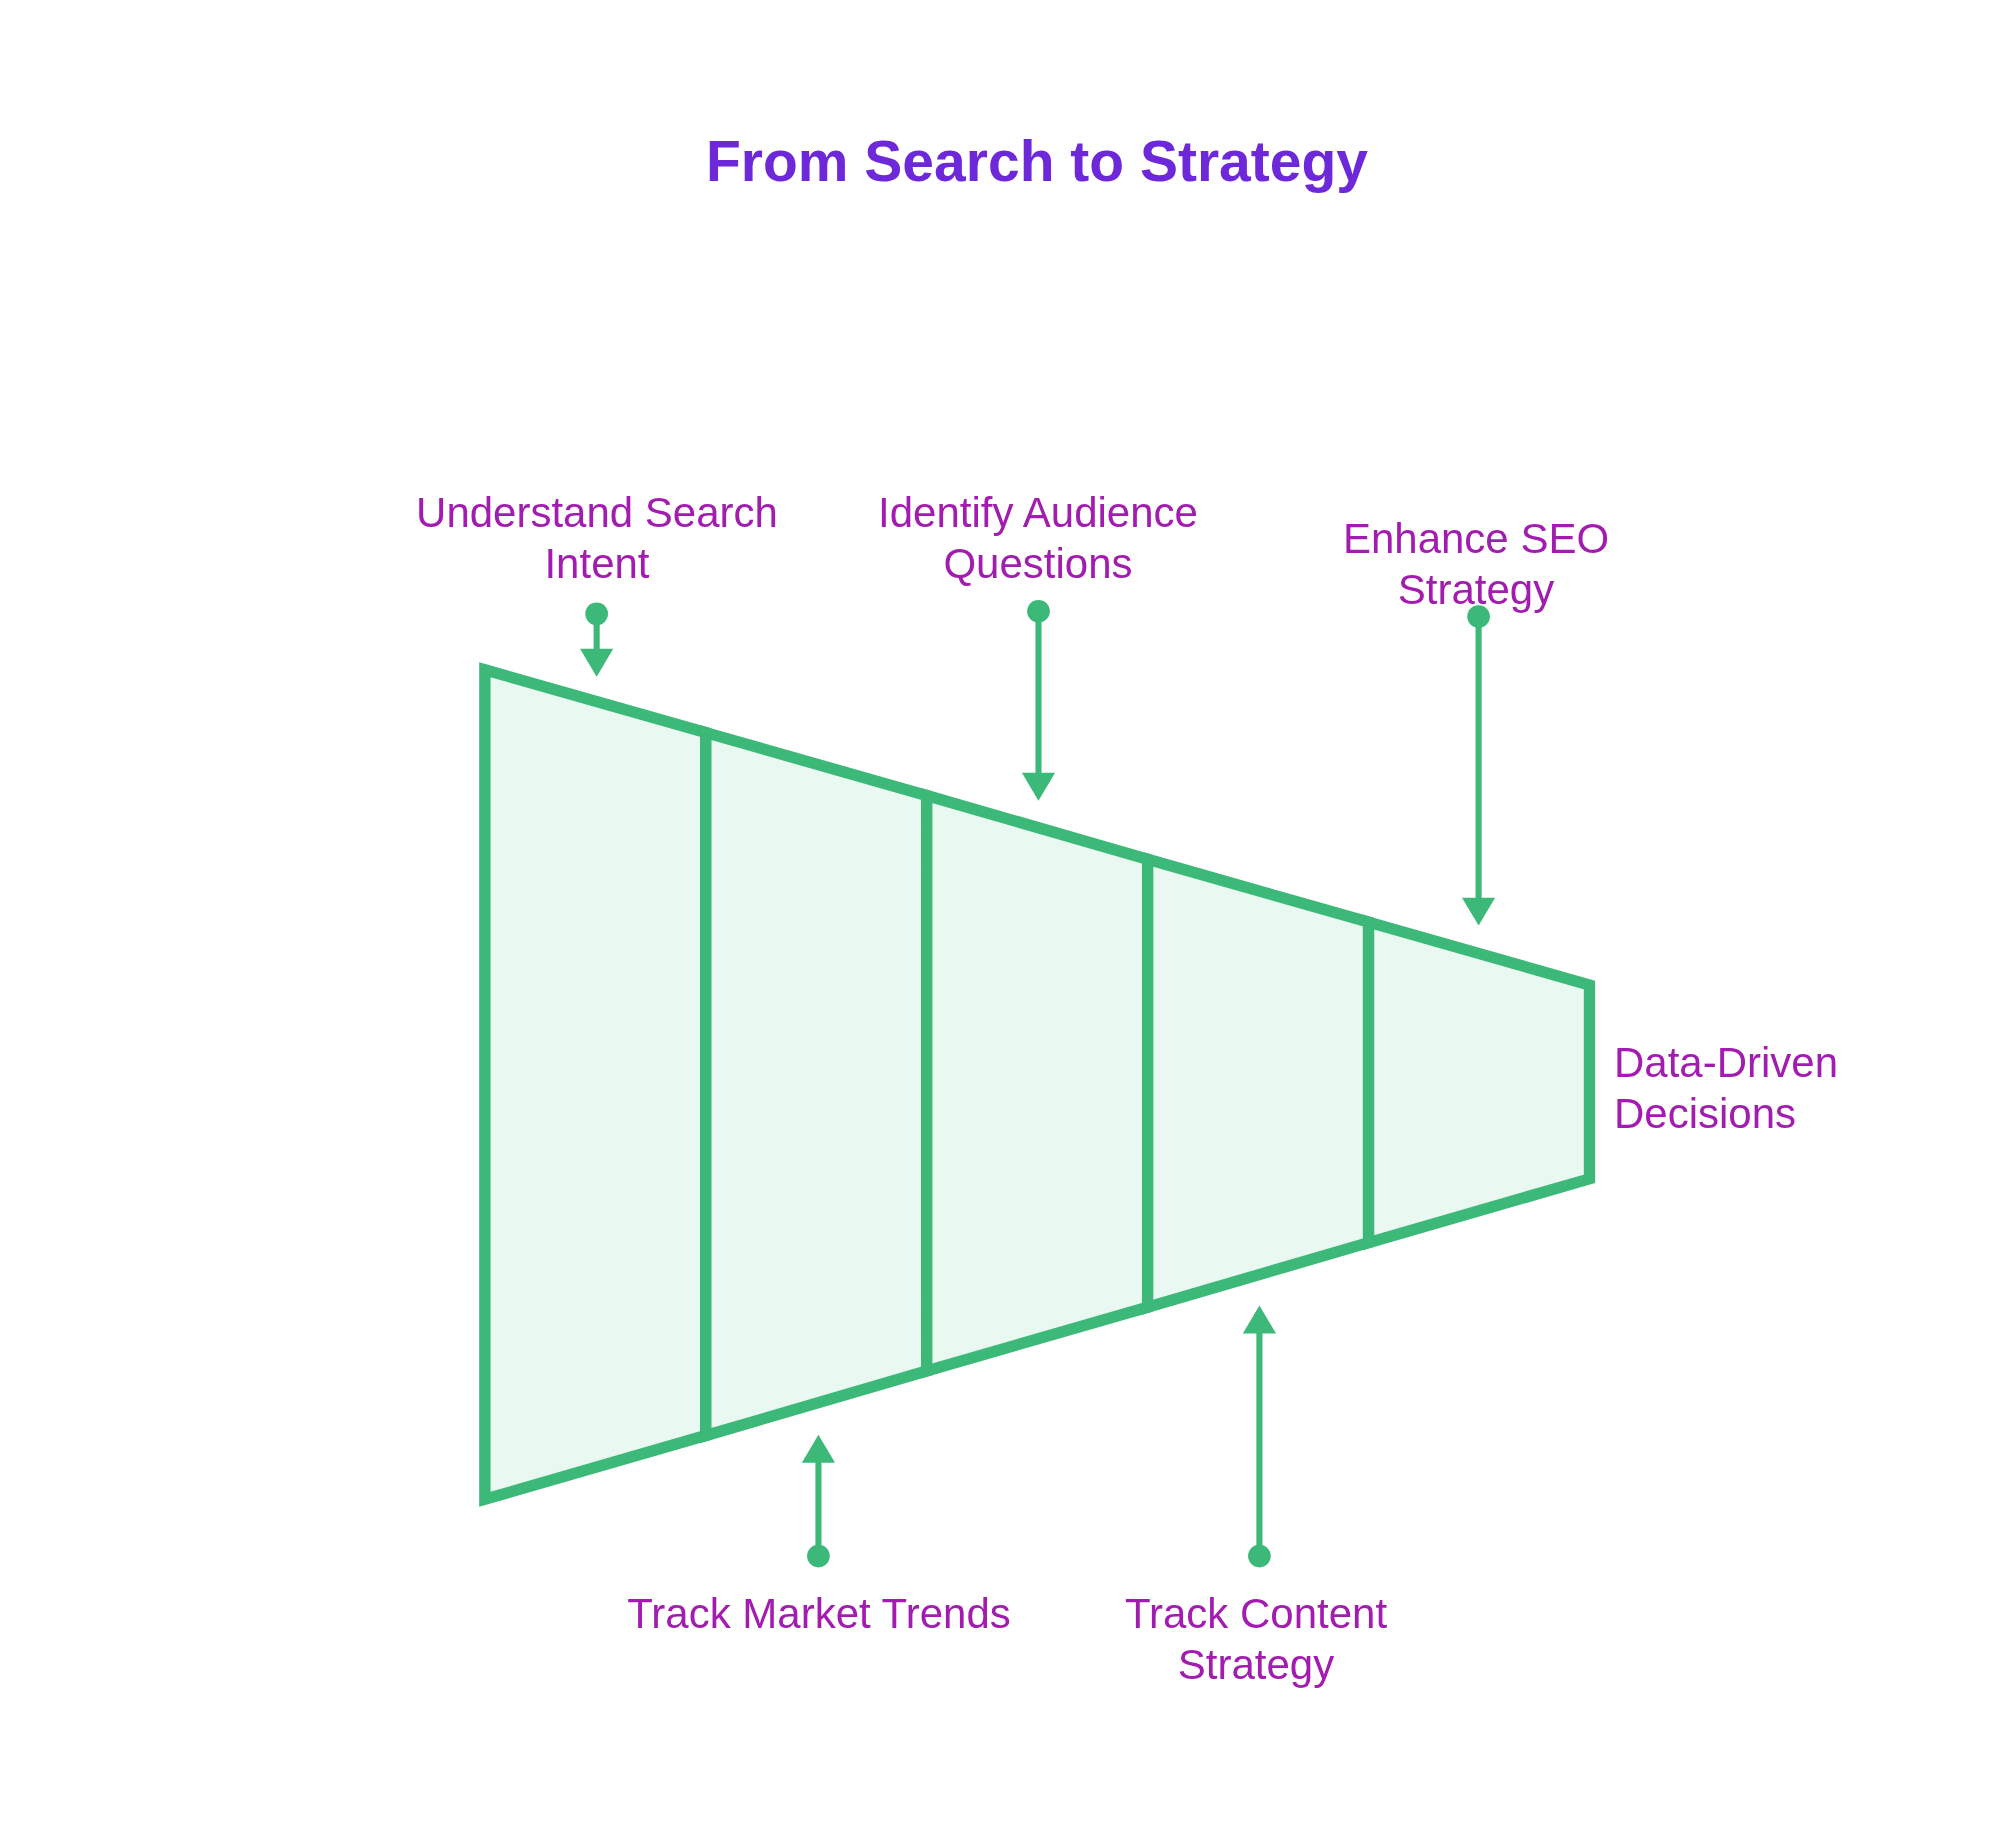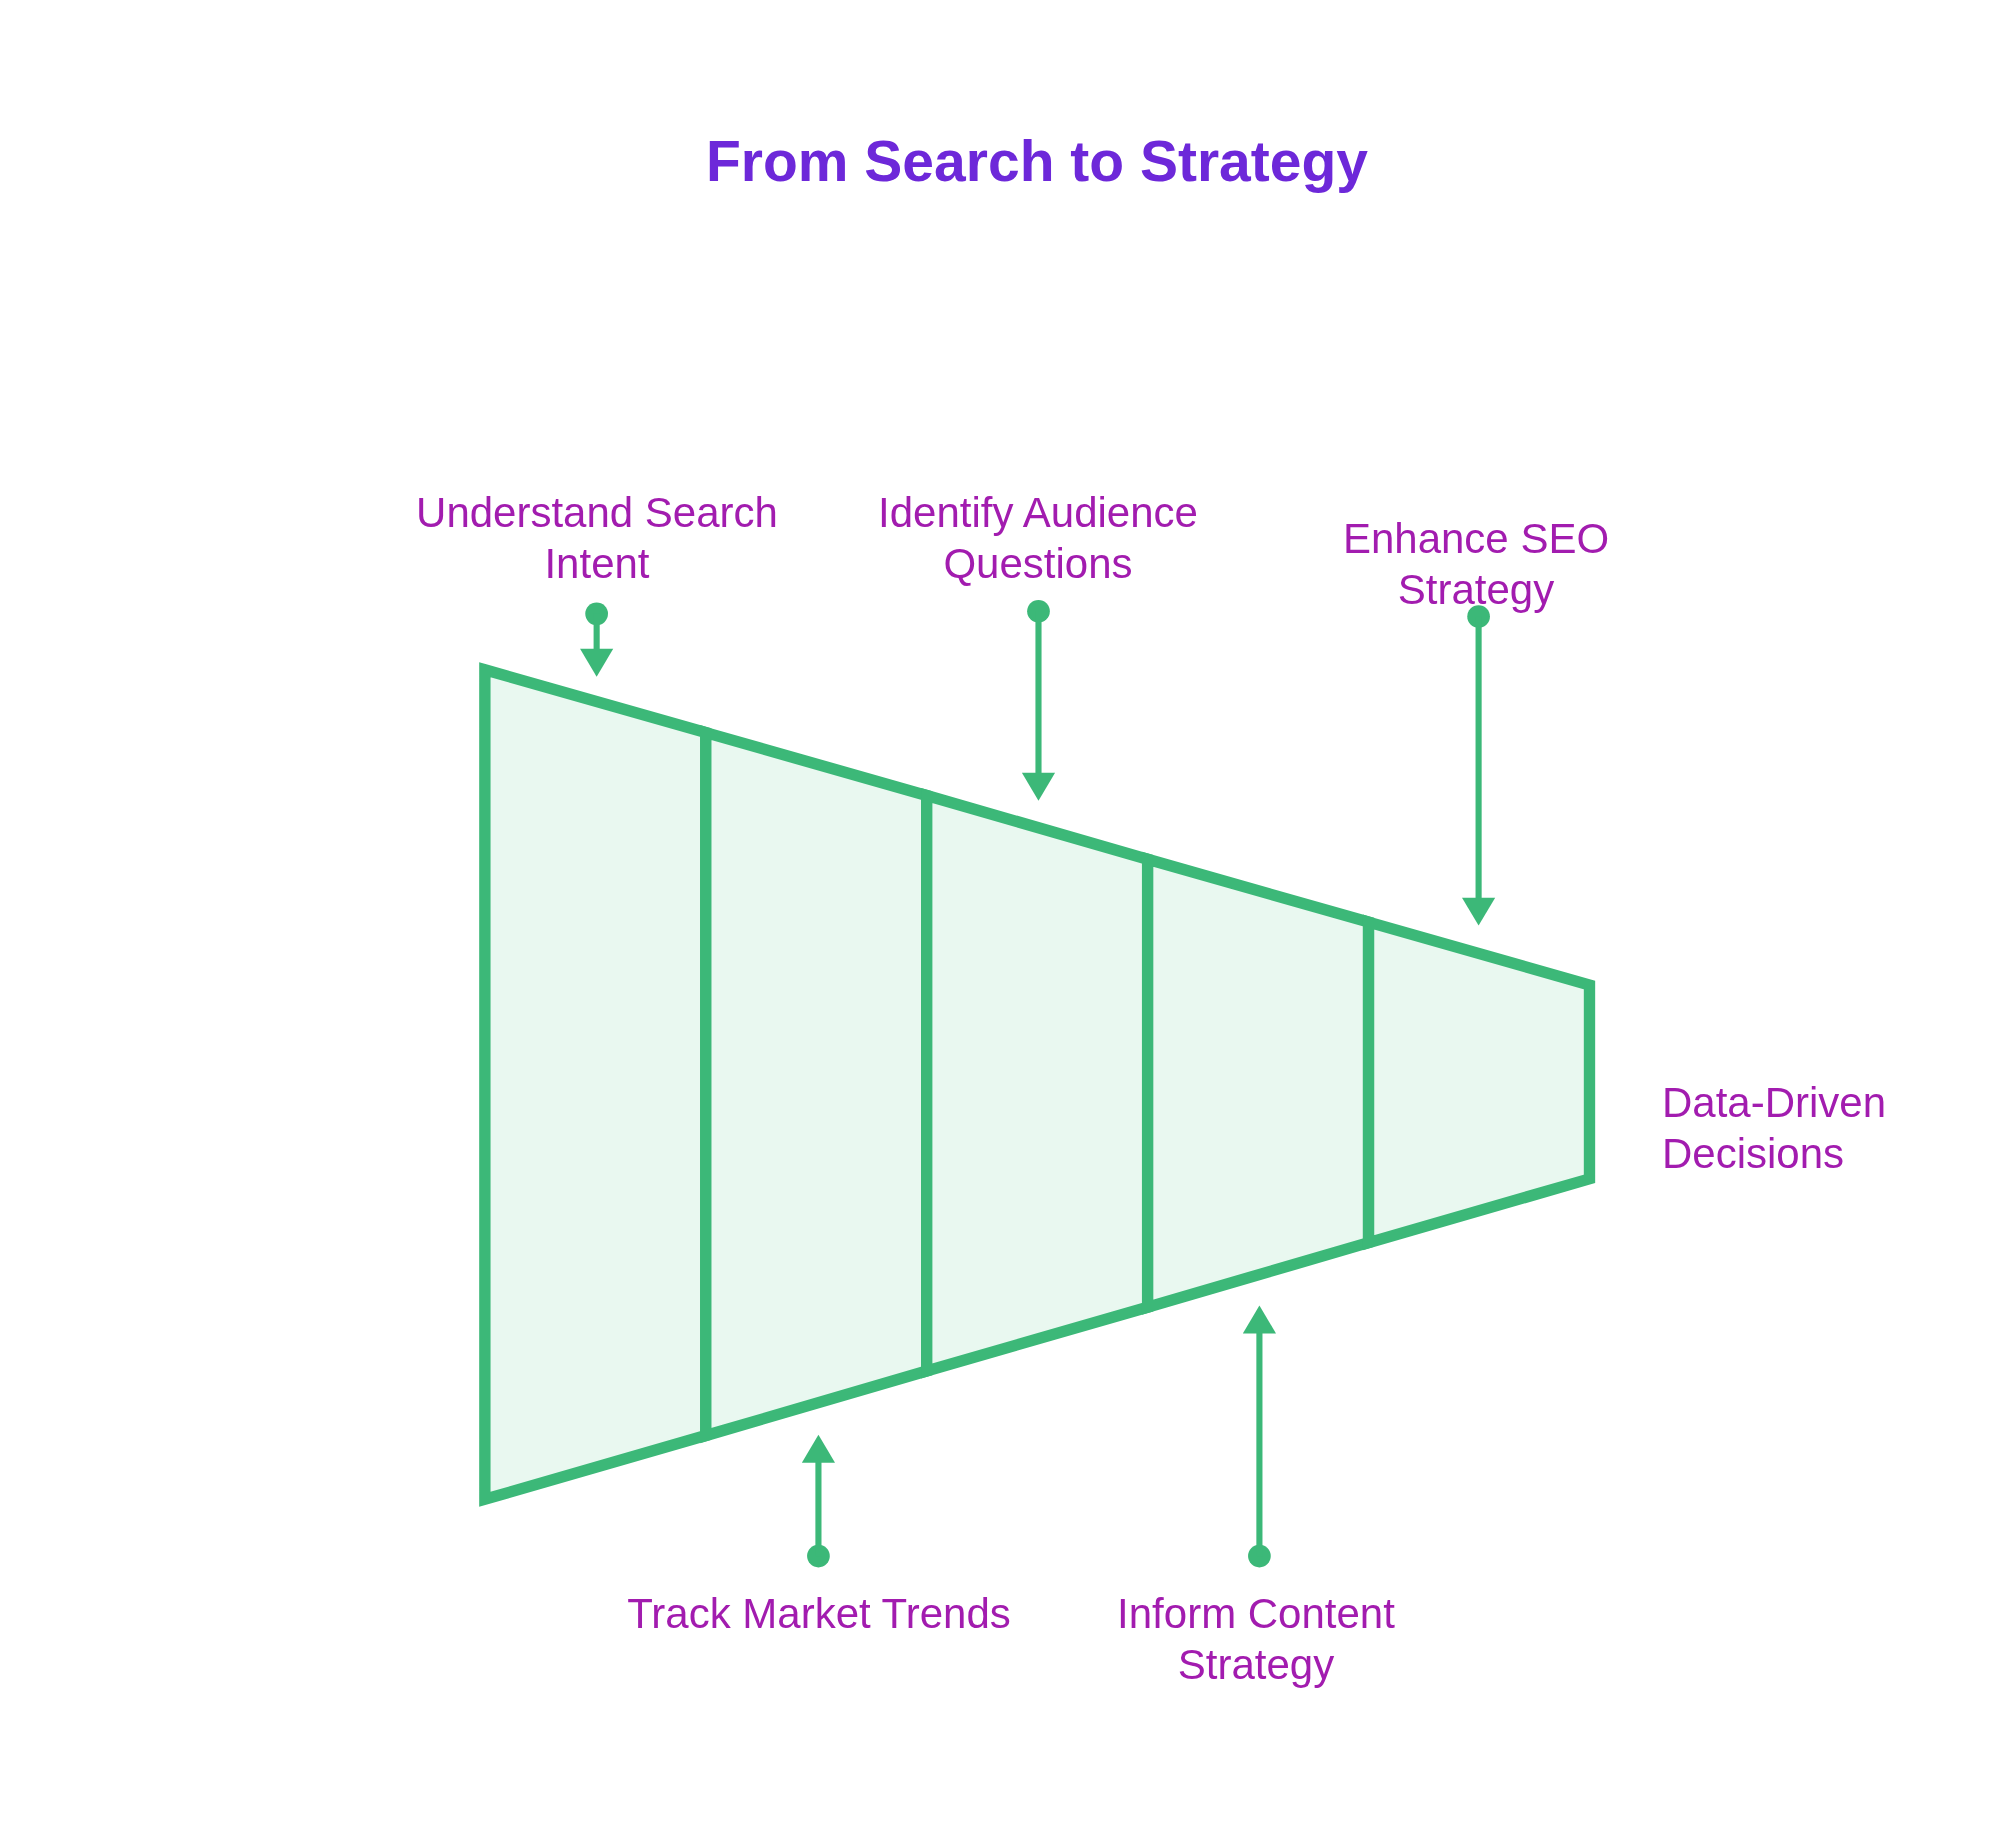--- a/index.html
+++ b/index.html
@@ -83,20 +83,20 @@
   </svg>
 
   <div class="label centered" style="left:597px; top:487px;">Understand Search
 Intent</div>
   <div class="label centered" style="left:1038px; top:487px;">Identify Audience
 Questions</div>
   <div class="label centered" style="left:1476px; top:487px;margin-top:26px;">Enhance SEO
 Strategy</div>
 
   <div class="label centered" style="left:819px; top:1588px;text-align:right;">Track Market Trends</div>
-  <div class="label centered" style="left:1256px; top:1588px;">Inform Content
+  <div class="label centered" style="left:1256px; top:1588px;">Track Content
 Strategy</div>
 
-  <div class="label left-anchored" style="left:1662px; top:1037px;margin-top:40px;">Data-Driven
+  <div class="label left-anchored" style="left:1614px; top:1037px;">Data-Driven
 Decisions</div>
 
 </div>
 
 
 </body></html>

